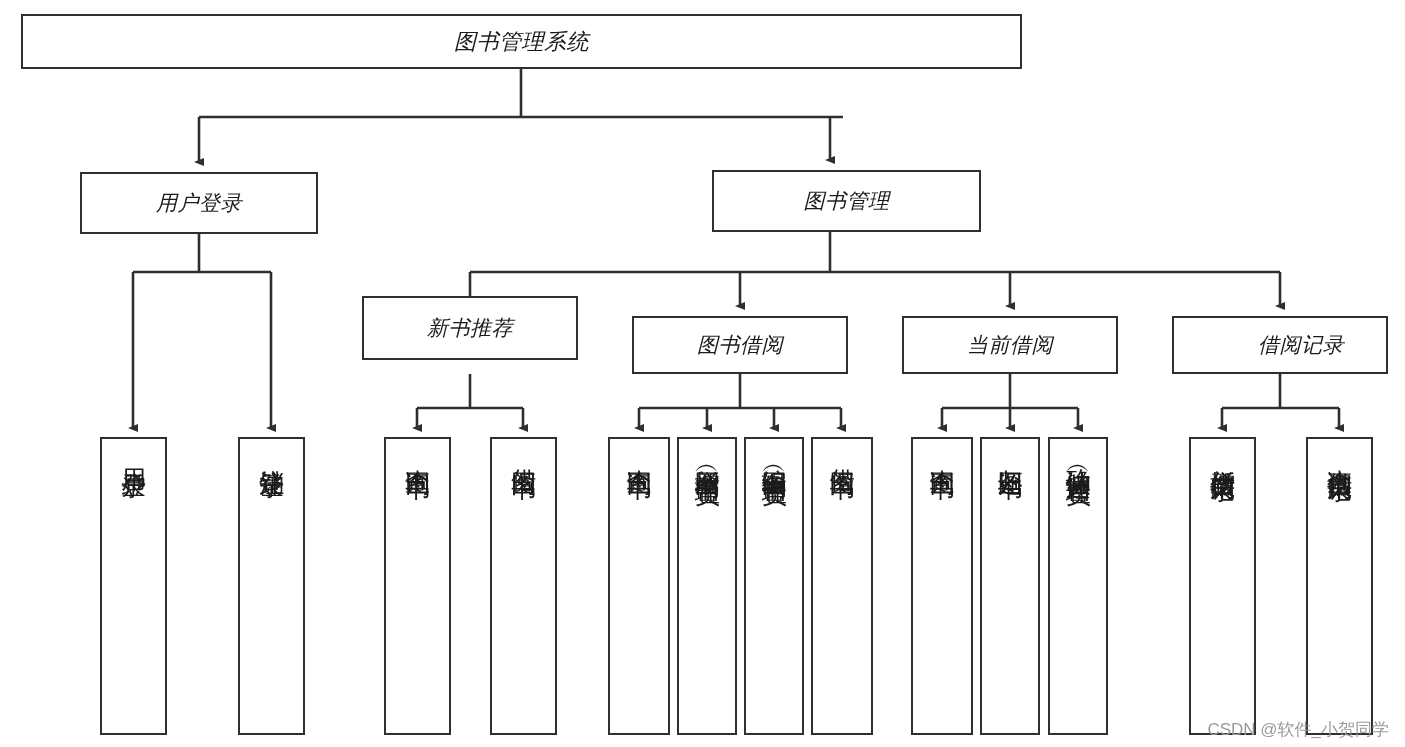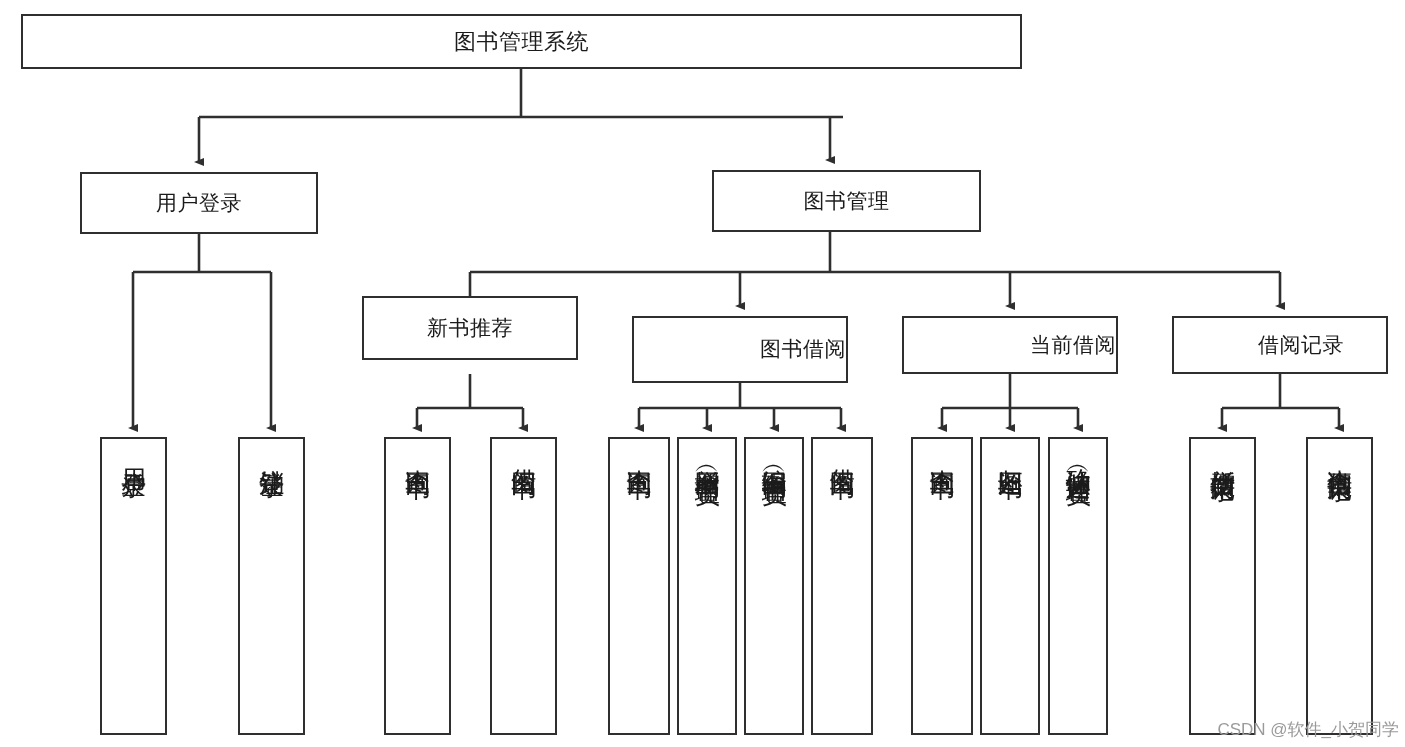--- a/index.html
+++ b/index.html
@@ -36,40 +36,41 @@
   }
   .node .label {
     display: block;
     text-align: center;
     line-height: 1.18;
   }
   .node.horizontal .label {
     font-size: 21px;
     letter-spacing: 0.5px;
     white-space: nowrap;
+    font-style: italic;
   }
   .node.root .label {
     font-size: 22px;
   }
   .node.vertical {
     align-items: flex-start;
     justify-content: center;
     padding-top: 10px;
   }
   .node.vertical .label {
     writing-mode: vertical-rl;
     text-orientation: upright;
     font-size: 25px;
     line-height: 1.02;
     letter-spacing: 2px;
     white-space: nowrap;
   }
   #watermark {
     position: absolute;
-    right: 6px;
+    right: 16px;
     bottom: 6px;
     font-size: 17px;
     color: #9a9a9a;
     white-space: nowrap;
     pointer-events: none;
   }
 </style>
 </head>
 <body>
 
@@ -132,24 +133,24 @@
   <div class="node horizontal" style="left:80px; top:172px; width:238px; height:62px;">
     <span class="label">用户登录</span>
   </div>
   <div class="node horizontal" style="left:712px; top:170px; width:269px; height:62px;">
     <span class="label">图书管理</span>
   </div>
 
   <div class="node horizontal" style="left:362px; top:296px; width:216px; height:64px;">
     <span class="label">新书推荐</span>
   </div>
-  <div class="node horizontal" style="left:632px; top:316px; width:216px; height:67px;justify-content:flex-end;">
+  <div class="node horizontal" style="left:632px; top:316px; width:216px; height:58px;">
     <span class="label">图书借阅</span>
   </div>
-  <div class="node horizontal" style="left:902px; top:316px; width:216px; height:58px;justify-content:flex-end;">
+  <div class="node horizontal" style="left:902px; top:316px; width:216px; height:58px;">
     <span class="label">当前借阅</span>
   </div>
   <div class="node horizontal" style="left:1172px; top:316px; width:216px; height:58px;padding-left:42px;">
     <span class="label">借阅记录</span>
   </div>
 
   <div class="node vertical" style="left:100px; top:437px; width:67px; height:298px;">
     <span class="label">用户登录</span>
   </div>
   <div class="node vertical" style="left:238px; top:437px; width:67px; height:298px;">

